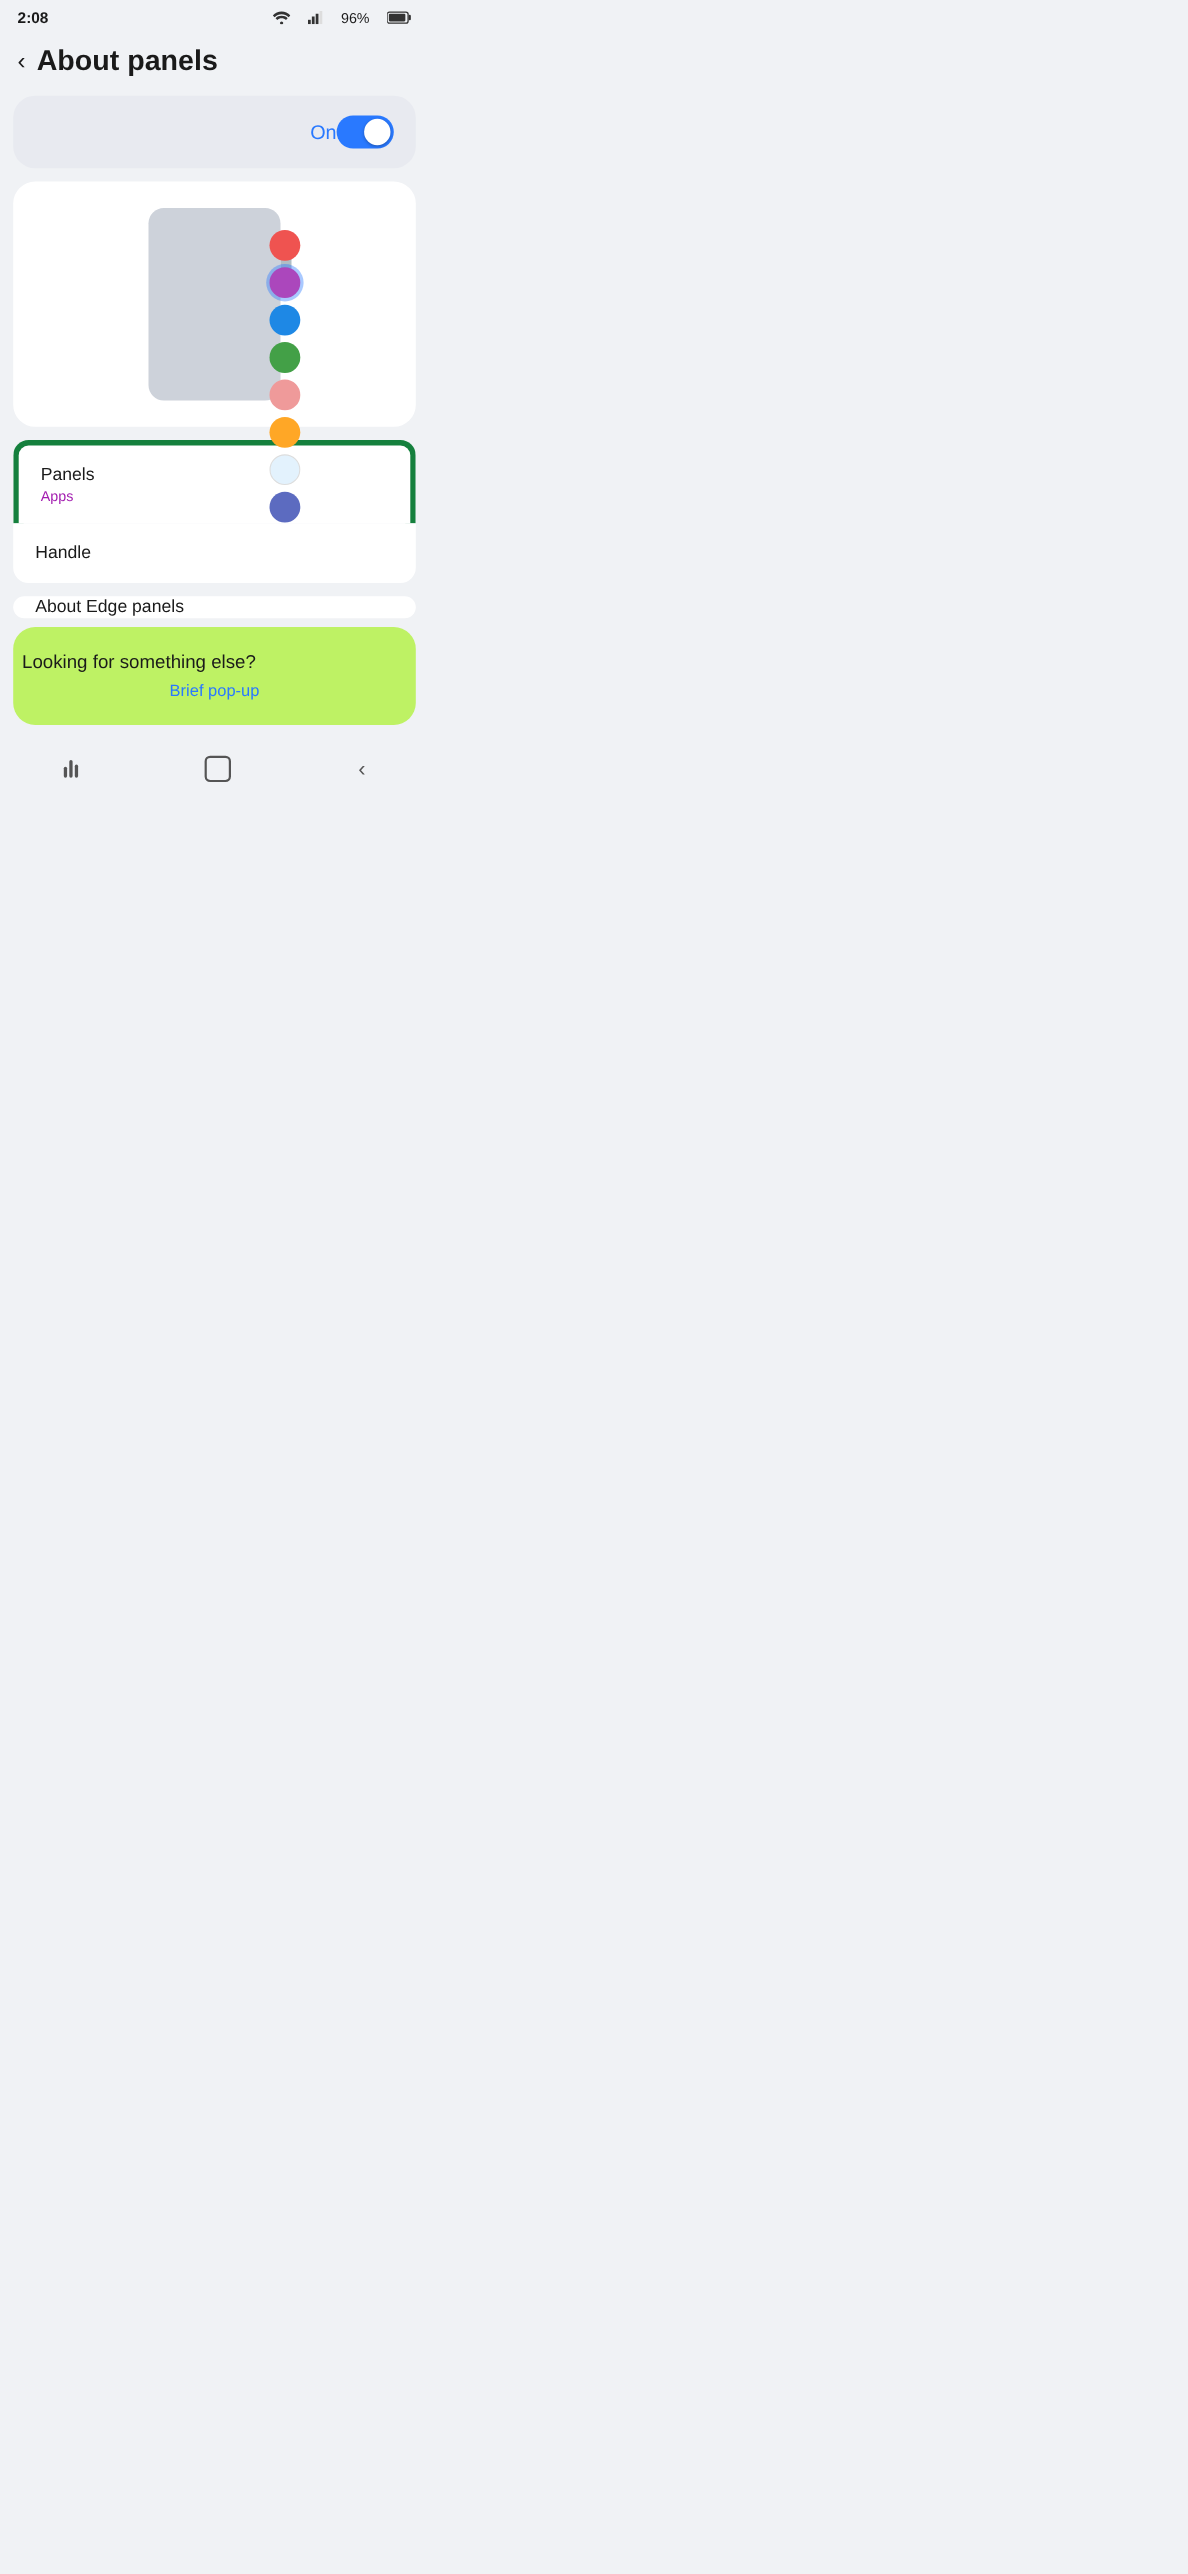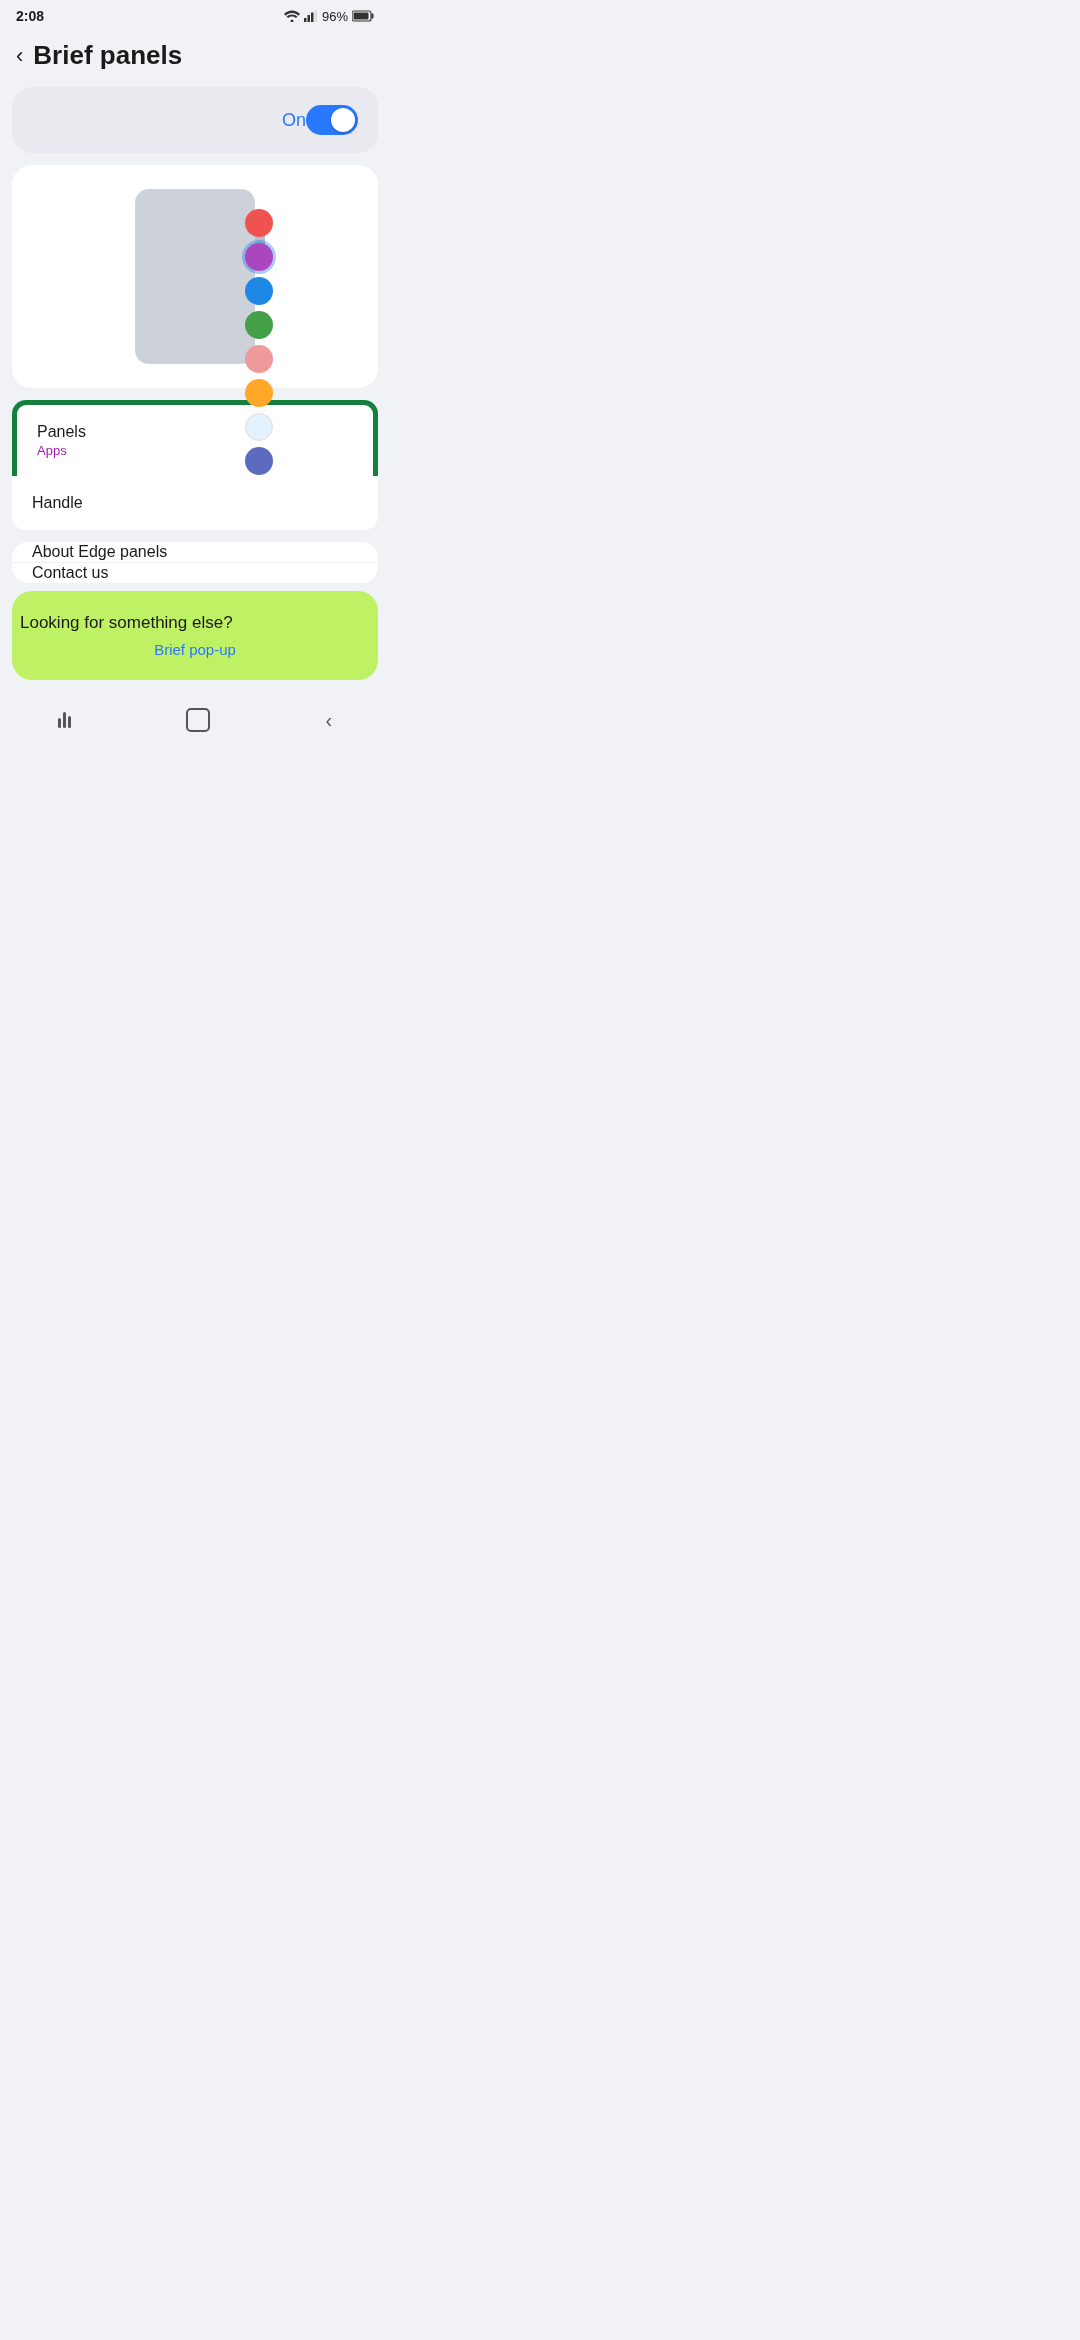--- a/index.html
+++ b/index.html
@@ -25,21 +25,21 @@
 
     .status-time {
       font-size: 14px;
       font-weight: 600;
       color: #1a1a1a;
     }
 
     .status-icons {
       display: flex;
       align-items: center;
-      gap: 4px;
+      gap: 16px;
       font-size: 12px;
       color: #1a1a1a;
     }
 
     .header {
       display: flex;
       align-items: center;
       padding: 12px 16px 16px;
       background: #f0f2f5;
     }
@@ -285,21 +285,21 @@
     <svg width="22" height="12" viewBox="0 0 22 12">
       <rect x="0" y="1" width="19" height="10" rx="2" ry="2" stroke="#333" stroke-width="1.2" fill="none"></rect>
       <rect x="19.5" y="3.5" width="2" height="5" rx="1" fill="#333"></rect>
       <rect x="1.5" y="2.5" width="15" height="7" rx="1" fill="#333"></rect>
     </svg>
   </div>
 </div>
 
 <div class="header">
   <span class="back-btn">‹</span>
-  <span class="page-title">Brief panels</span>
+  <span class="page-title">About panels</span>
 </div>
 
 <div class="toggle-card">
   <span class="toggle-label">On</span>
   <div class="toggle-switch"></div>
 </div>
 
 <div class="preview-card">
   <div class="phone-mockup">
     <div class="edge-tab"></div>
@@ -325,23 +325,20 @@
 <div class="menu-section" style="margin-bottom: 12px; border-radius: 0 0 14px 14px;">
   <div class="menu-item">
     <div class="menu-item-title">Handle</div>
   </div>
 </div>
 
 <div class="info-section">
   <div class="info-item">
     <div class="menu-item-title">About Edge panels</div>
   </div>
-  <div class="info-item">
-    <div class="menu-item-title">Contact us</div>
-  </div>
 </div>
 
 <div class="promo-card">
   <div class="promo-title">Looking for something else?</div>
   <div class="promo-link">Brief pop-up</div>
 </div>
 
 <div class="nav-bar">
   <div class="nav-recent">
     <span></span>

